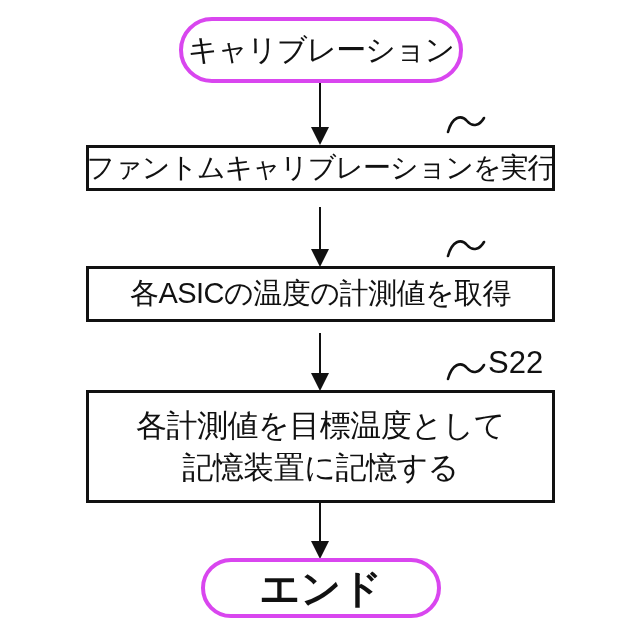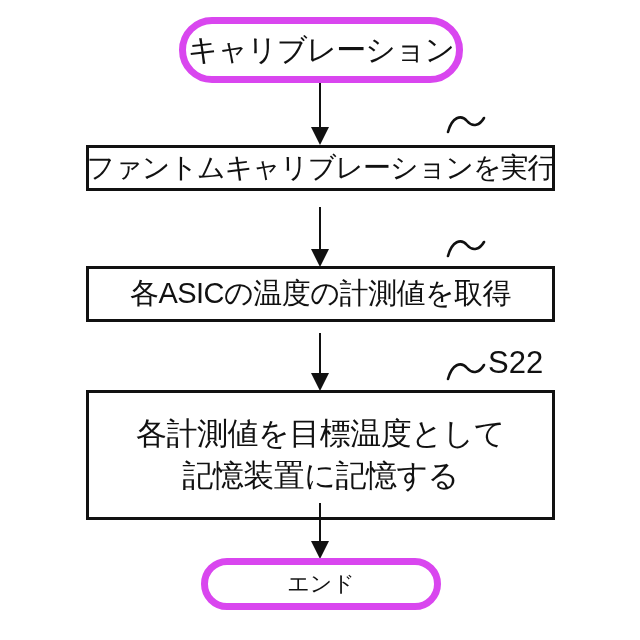--- a/index.html
+++ b/index.html
@@ -3,35 +3,35 @@
 <meta charset="utf-8">
 <style>
   html,body { margin:0; padding:0; background:#ffffff; }
   .canvas {
     position:relative; width:640px; height:640px; background:#ffffff;
     font-family:"Liberation Sans","DejaVu Sans",sans-serif; color:#111111;
     overflow:hidden;
   }
   .terminal {
     position:absolute; box-sizing:border-box; background:#ffffff;
-    border:7px solid #d946ef; border-radius:36px;
+    border:4px solid #d946ef; border-radius:36px;
     display:flex; align-items:center; justify-content:center;
     text-align:center; white-space:nowrap;
   }
   .terminal-start { left:179px; top:17px; width:284px; height:66px; font-size:30px; letter-spacing:-1px; }
-  .terminal-end   { left:201px; top:558px; width:240px; height:52px; font-size:22px; }
+  .terminal-end   { left:201px; top:558px; width:240px; height:60px; font-size:40px;font-weight:bold; }
   .step-box {
     position:absolute; box-sizing:border-box; background:#ffffff;
     border:3px solid #111111; left:86px; width:469px;
     display:flex; flex-direction:column; align-items:center; justify-content:center;
     text-align:center; white-space:nowrap;
   }
   .step-1 { top:145px; height:46px; font-size:28px; letter-spacing:-1px; }
   .step-2 { top:266px; height:56px; font-size:29px; letter-spacing:-0.5px; }
-  .step-3 { top:390px; height:130px; font-size:31px; letter-spacing:-0.5px; }
+  .step-3 { top:390px; height:113px; font-size:31px; letter-spacing:-0.5px; }
   .step-3 .line { display:block; line-height:42px; }
   .vline { position:absolute; left:319px; width:2px; background:#111111; }
   .vline-1 { top:83px;  height:45px; }
   .vline-2 { top:207px; height:43px; }
   .vline-3 { top:333px; height:41px; }
   .vline-4 { top:503px; height:39px; }
   .ahead {
     position:absolute; left:311px; width:0; height:0;
     border-left:9px solid transparent; border-right:9px solid transparent;
     border-top:18px solid #111111;

